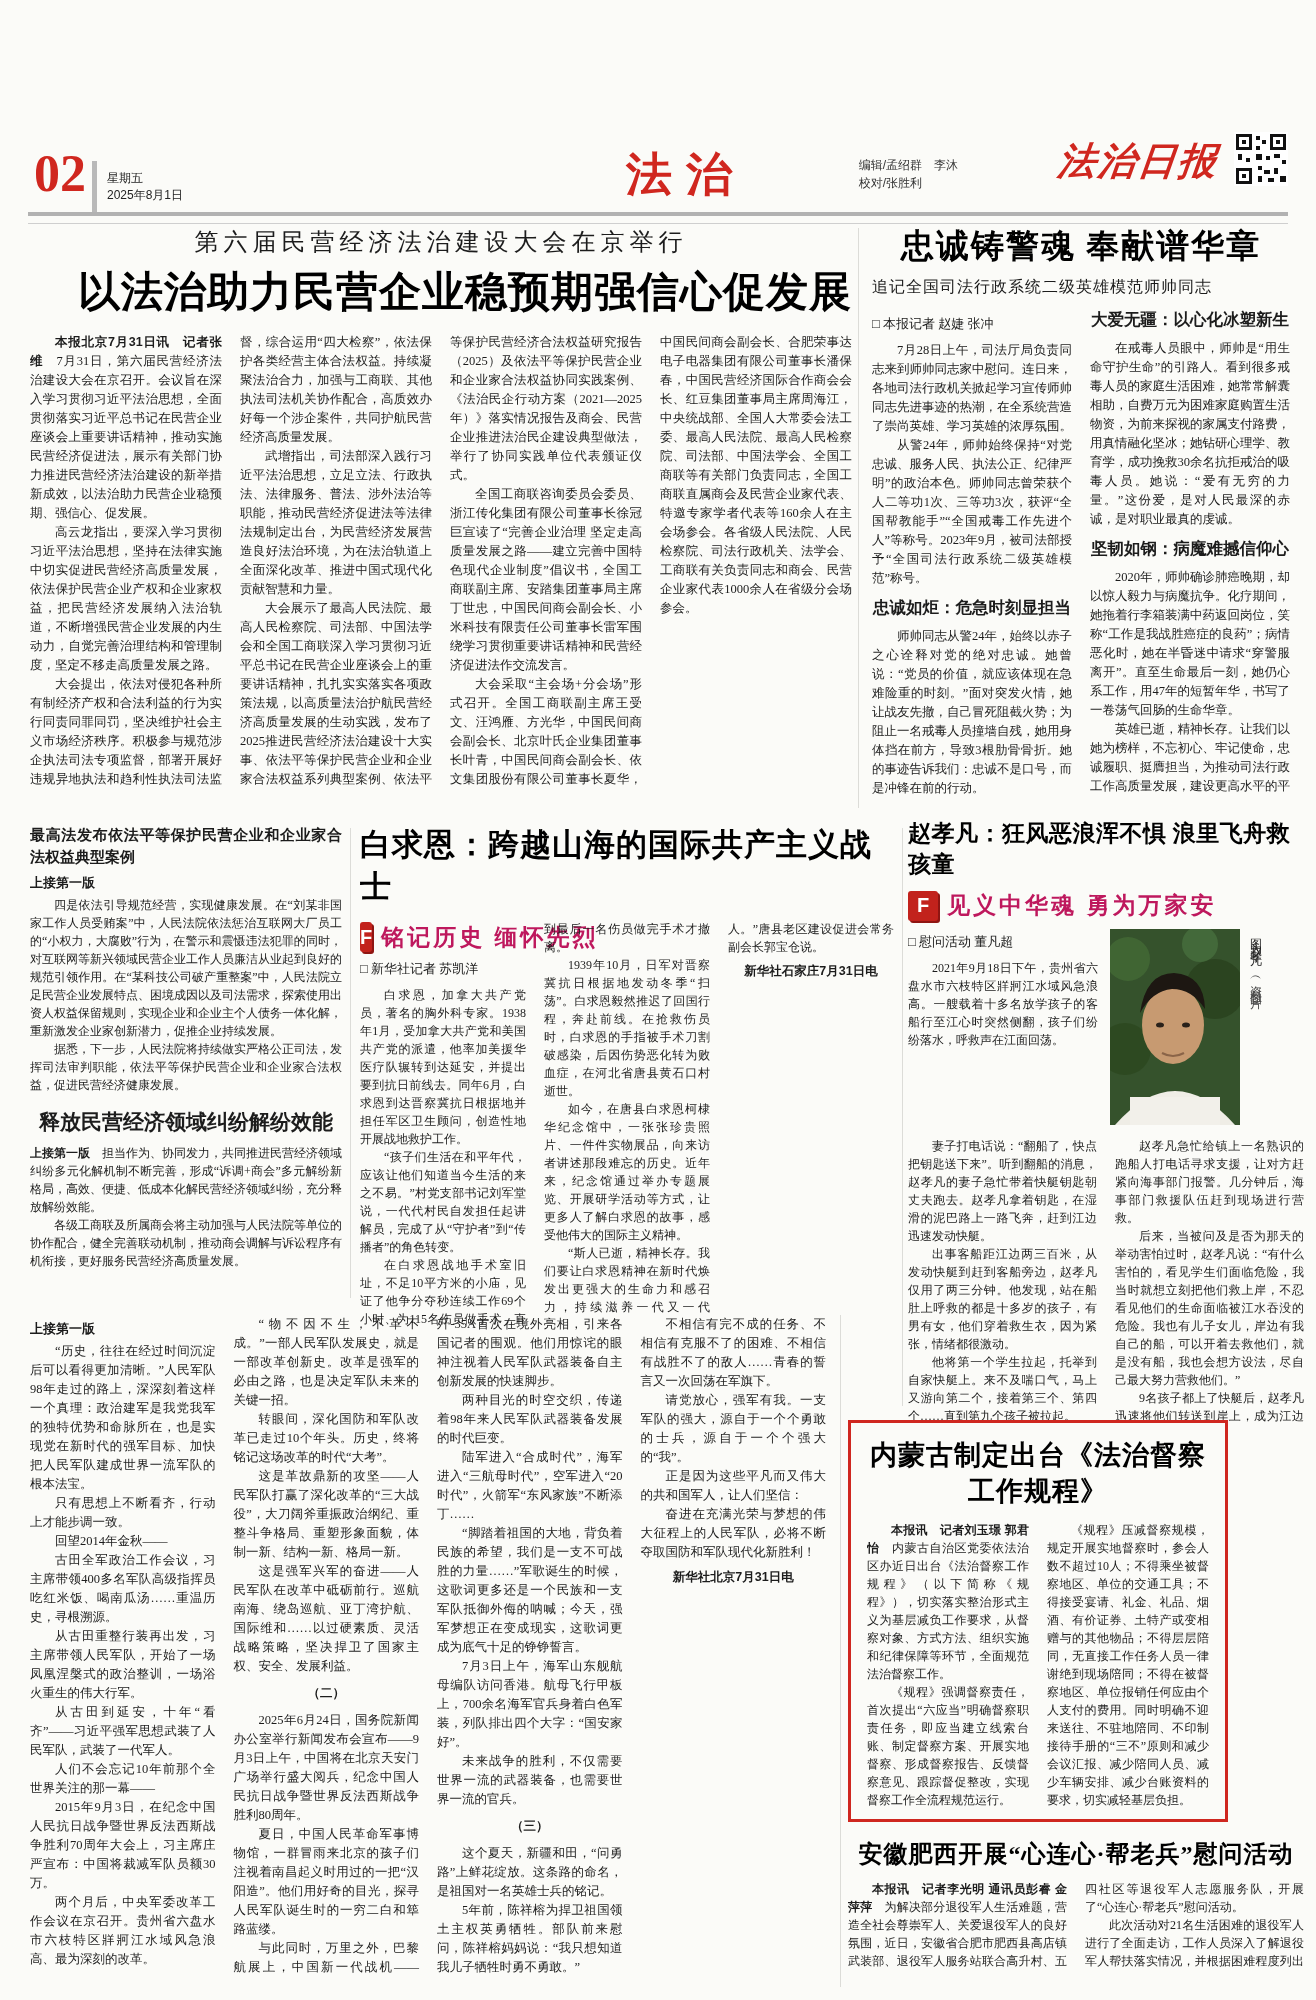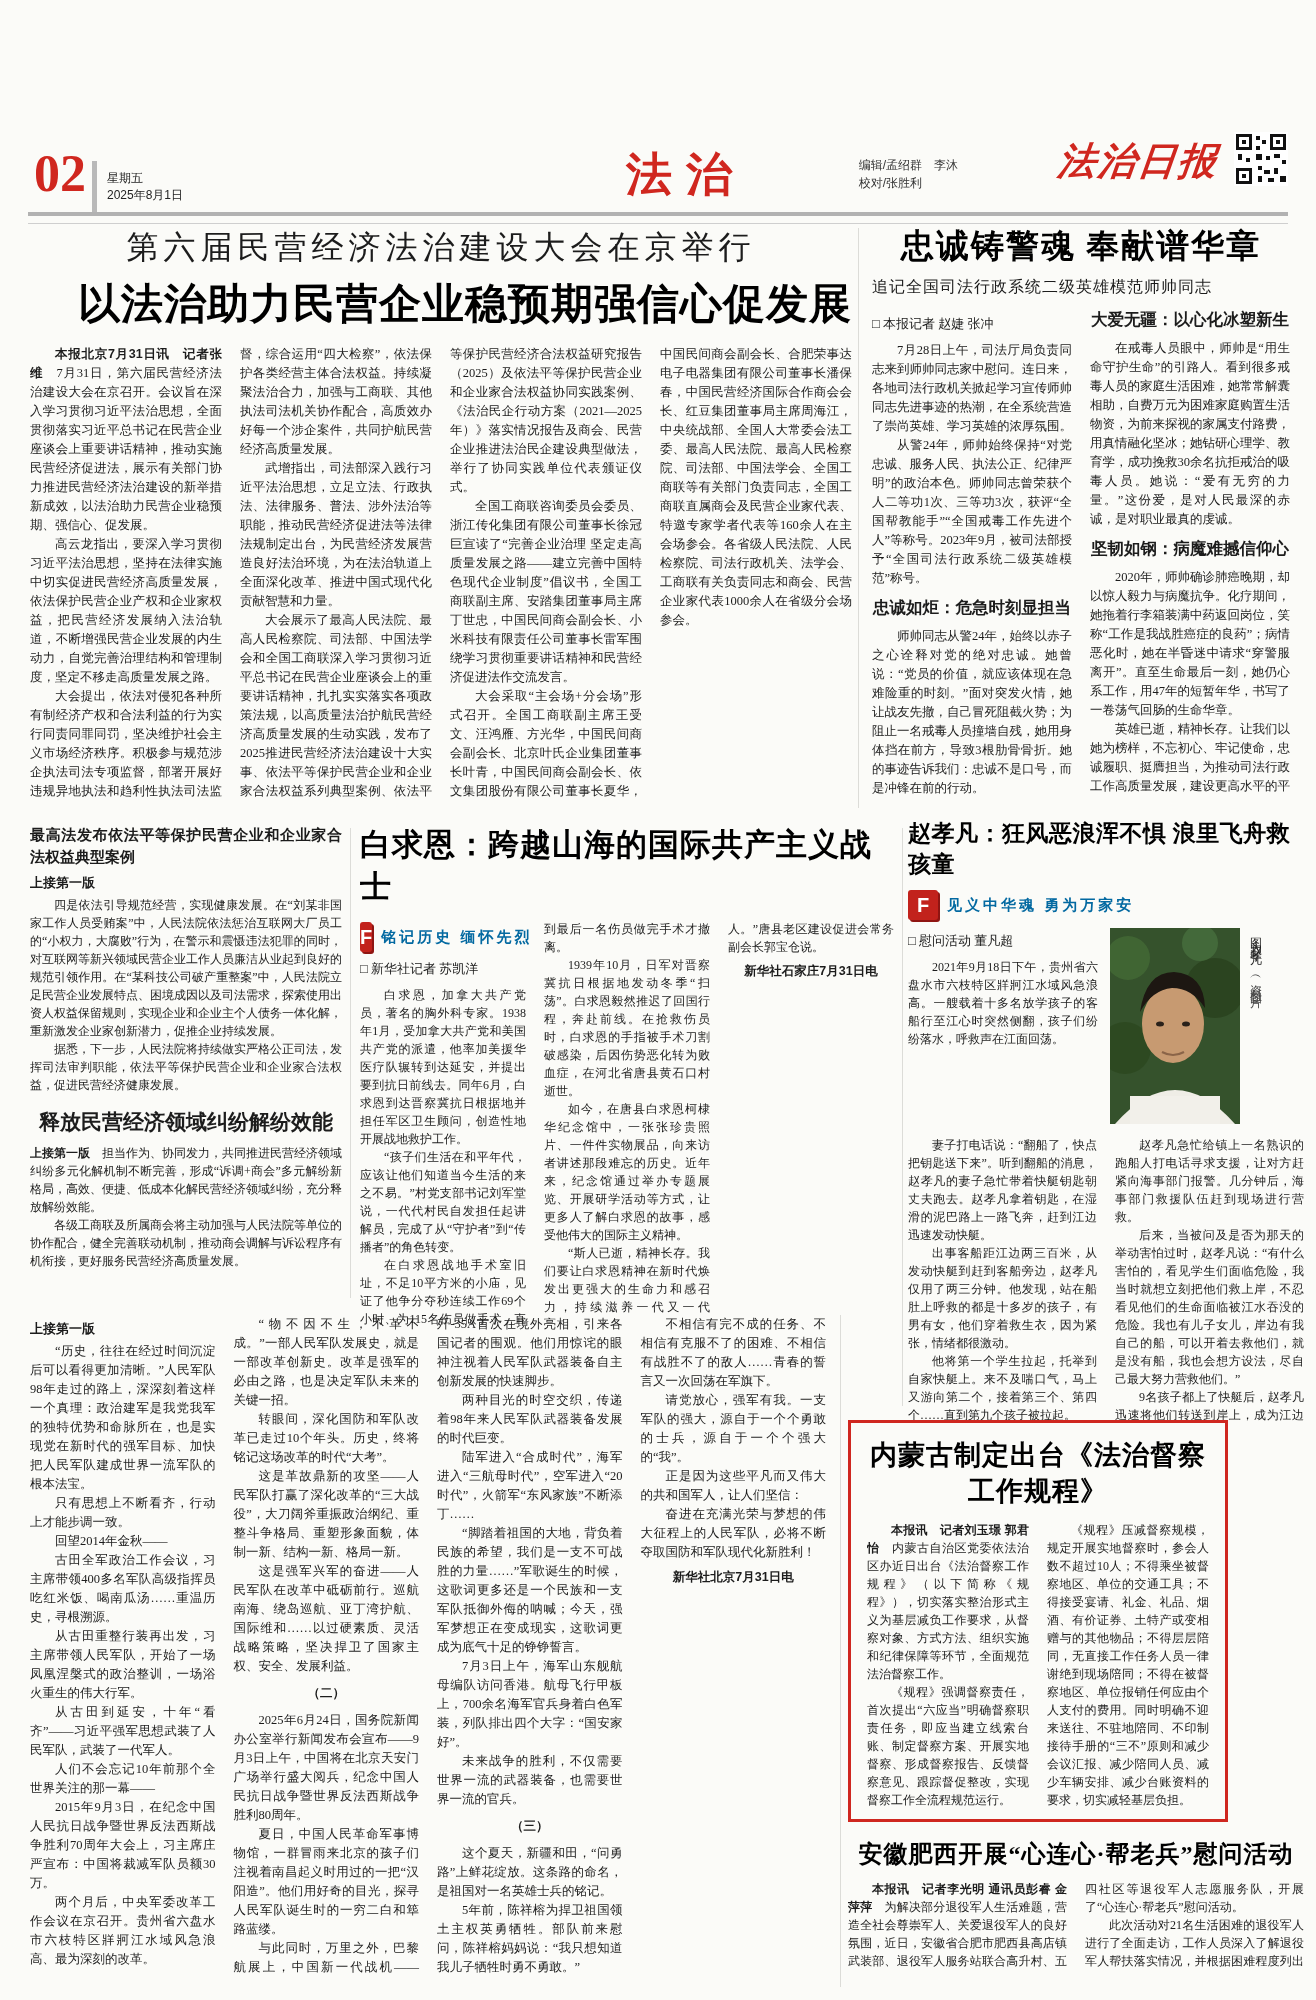--- a/index.html
+++ b/index.html
@@ -24,39 +24,39 @@
   .noind{text-indent:0;}
   .body{font-size:12.5px;line-height:19px;}
   .body-s{font-size:12px;line-height:18px;}
   .flow{column-gap:18px;column-fill:auto;overflow:hidden;}
   .c2{column-count:2;}.c3{column-count:3;}.c4{column-count:4;}
   .byline{text-indent:0;font-size:13px;margin:4px 0 8px 0;}
   .dateline{text-indent:0;text-align:center;font-weight:700;margin-top:6px;font-family:"Liberation Sans",sans-serif;font-size:12.5px;}
   .contlabel{font-family:"Liberation Sans",sans-serif;font-weight:700;text-indent:0;margin:4px 0;font-size:13px;}
   .inb{font-family:"Liberation Sans",sans-serif;font-weight:700;}
   
-  .kicker{font-family:"Liberation Sans",sans-serif;font-size:32px;letter-spacing:5px;text-align:center;margin:2px 0 8px 0;}
+  .kicker{font-family:"Liberation Sans",sans-serif;font-size:24px;letter-spacing:5px;text-align:center;margin:2px 0 8px 0;}
   .main-hl{font-family:"Liberation Sans",sans-serif;font-weight:900;font-size:42px;line-height:1.25;text-align:right;letter-spacing:1px;color:#000;}
   .serif-hl{font-family:"Liberation Serif",serif;font-weight:900;color:#000;}
   .ss-hl{font-size:33px;text-align:center;letter-spacing:2px;}
   .ss-sub{font-size:16px;text-align:left;margin-top:8px;letter-spacing:1px;}
   .bq-hl{font-size:31px;letter-spacing:1px;}
   .zh-hl{font-size:23px;letter-spacing:0.5px;}
   .nm-hl{font-size:27px;text-align:center;letter-spacing:1px;}
   .ah-hl{font-size:24px;text-align:center;letter-spacing:1px;}
   .subhd{font-family:"Liberation Sans",sans-serif;font-weight:700;font-size:16.5px;text-align:center;
          text-indent:0;margin:10px 0;break-inside:avoid;}
   .minihead{font-family:"Liberation Sans",sans-serif;font-weight:900;font-size:15px;line-height:22px;text-align:justify;margin-bottom:6px;}
   .sf-head{font-family:"Liberation Sans",sans-serif;font-weight:900;font-size:21px;text-align:center;margin:14px 0 8px 0;}
   .mark{text-align:center;text-indent:0;font-weight:700;margin:8px 0;}
   
   .badge{display:flex;align-items:center;gap:9px;break-inside:avoid;margin:2px 0 8px 0;}
   .cube{width:30px;height:30px;background:#c2221c;color:#fff;display:flex;align-items:center;justify-content:center;
         font-family:"Liberation Sans",sans-serif;font-weight:900;font-size:20px;border-radius:3px;box-shadow:2px 2px 0 #8f1512;}
-  .btxt{font-family:"Liberation Sans",sans-serif;font-size:15px;letter-spacing:3px;color:#0369a1;font-weight:700;white-space:nowrap;}
+  .btxt{font-family:"Liberation Sans",sans-serif;font-size:23px;letter-spacing:3px;color:#be185d;font-weight:700;white-space:nowrap;}
   
   .redbox{border:3px solid #cf2720;padding:14px 16px 10px 16px;background:#fbfbf8;box-sizing:border-box;}
   
   .photo-wrap{display:flex;}
   .vcap{writing-mode:vertical-rl;font-size:12px;line-height:17px;letter-spacing:4px;height:190px;margin-left:7px;color:#222;}
   .vr{position:absolute;width:1px;background:#dcdcd8;}
 </style>
 </head>
 <body>
 

